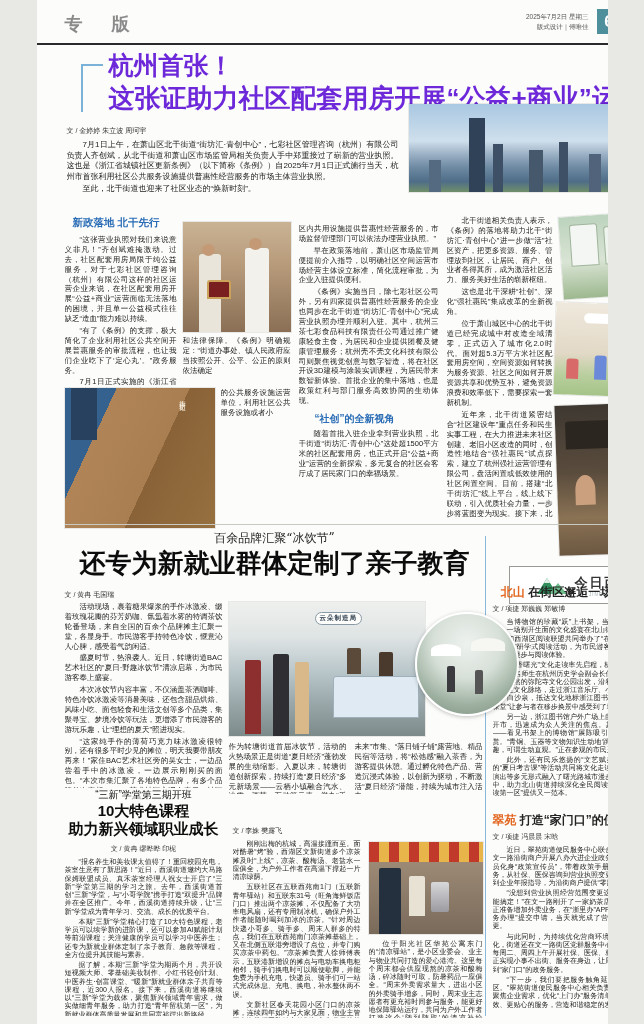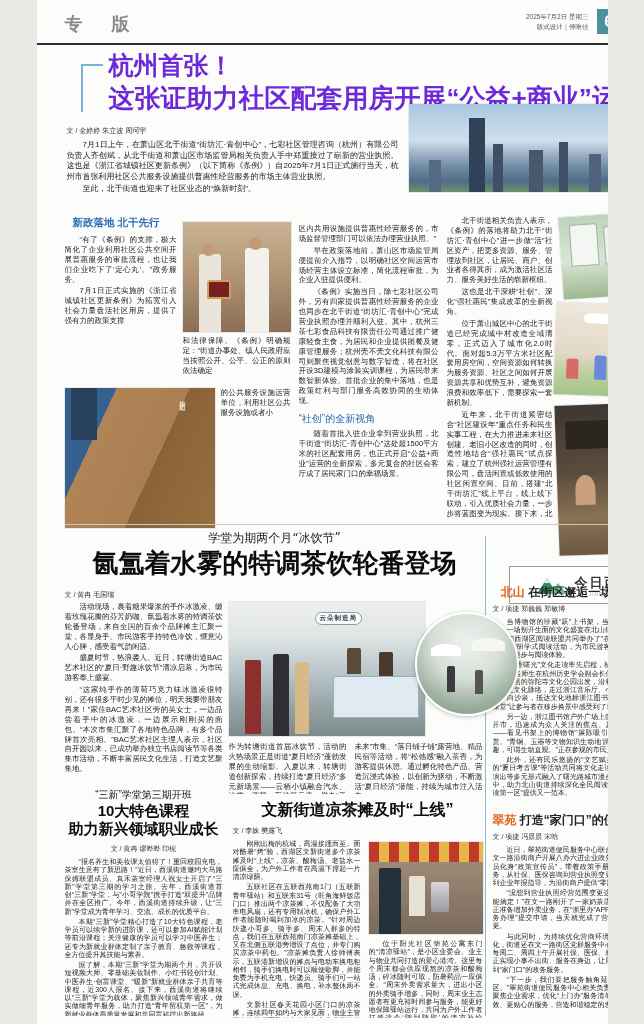--- a/index.html
+++ b/index.html
@@ -17,21 +17,21 @@
   .toprule{height:2px;background:#2b2b2b;}
   
   .h-big{font-weight:900;color:#6d28d9;letter-spacing:0px;line-height:1.1;white-space:nowrap;}
   .bracket{border-left:2.5px solid #7ab2d8;border-top:2.5px solid #7ab2d8;}
   .byline{font-size:7px;color:#333;}
   .bodytxt{font-size:7.5px;color:#1c1c1c;line-height:1.32;text-align:justify;overflow:hidden;}
   .bodytxt p{margin:0 0 2px 0;text-indent:2em;}
   .bodytxt p.noind{text-indent:0;}
   .tight{line-height:1.18;font-size:7px;}
   .bluehead{color:#2a6db6;font-weight:bold;font-size:10.5px;margin:0 0 5px 8px;}
-  .bluehead2{color:#2a6db6;font-weight:normal;font-size:10px;margin:6px 0 4px 0;}
+  .bluehead2{color:#2a6db6;font-weight:bold;font-size:10px;margin:6px 0 4px 16px;}
   .vline{background:#8ab8dc;width:2px;}
   .hline{background:#c9c9c4;height:1px;}
   
   .photo{overflow:hidden;box-shadow:0 0 0 1px rgba(0,0,0,.08);}
   .ph-sky{background:linear-gradient(180deg,#a9c8e2 0%,#cfdfec 42%,#98aec2 58%,#6e8aa3 72%,#4f6d88 88%,#6f8f6a 100%);}
   .bld{position:absolute;background:#3d5065;}
   .ph-men{background:linear-gradient(180deg,#c9b394 0%,#b79a7a 40%,#8a6f55 100%);}
   .fig{position:absolute;border-radius:3px 3px 0 0;}
   .ph-bldg{background:linear-gradient(115deg,#35618f 0%,#35618f 24%,#b08457 24%,#a97f52 58%,#8a6238 58%,#96703f 100%);}
   .signv{position:absolute;color:#f3e9d8;font-size:6px;writing-mode:vertical-rl;letter-spacing:2px;font-weight:bold;}
@@ -97,20 +97,21 @@
     <div class="bld" style="left:180px;top:50px;width:12px;height:38px;background:#50637a;"></div>
     <div class="bld" style="left:210px;top:44px;width:10px;height:44px;"></div>
     <div class="bld" style="left:20px;top:56px;width:12px;height:32px;background:#536a80;"></div>
   </div>
 
   <div class="abs vline" style="left:630px;top:86px;height:430px;"></div>
 
   <div class="abs" style="left:28px;top:216px;width:112px;">
     <div class="bluehead">新政落地 北干先行</div>
     <div class="bodytxt" style="height:158px;">
+      <p>“这张营业执照对我们来说意义非凡！”齐创斌难掩激动。过去，社区配套用房局限于纯公益服务，对于七彩社区管理咨询（杭州）有限公司这样的社区运营企业来说，在社区配套用房开展“公益+商业”运营面临无法落地的困境，并且单一公益模式往往缺乏“造血”能力难以持续。</p>
       <p>“有了《条例》的支撑，极大简化了企业利用社区公共空间开展普惠服务的审批流程，也让我们企业吃下了‘定心丸’。”政务服务。</p>
       <p>7月1日正式实施的《浙江省城镇社区更新条例》为拓宽引入社会力量盘活社区用房，提供了强有力的政策支撑</p>
     </div>
   </div>
 
   <div class="abs photo ph-men" style="left:146px;top:222px;width:108px;height:110px;">
     <div class="fig" style="left:16px;top:32px;width:22px;height:78px;background:#e9e5da;"></div>
     <div class="fig" style="left:19px;top:22px;width:13px;height:12px;border-radius:50%;background:#c49a76;"></div>
     <div class="fig" style="left:62px;top:26px;width:24px;height:84px;background:#f2f1ec;"></div>
     <div class="fig" style="left:66px;top:16px;width:13px;height:12px;border-radius:50%;background:#c49a76;"></div>
@@ -157,27 +158,28 @@
     <div class="fig" style="left:28px;top:10px;width:50px;height:10px;background:#fff;border-radius:6px;"></div>
   </div>
   <div class="abs photo ph-shop" style="left:520px;top:404px;width:108px;height:150px;transform:rotate(-2deg);">
     <div class="fig" style="left:10px;top:16px;width:88px;height:28px;background:#2c2620;"></div>
     <div class="fig" style="left:18px;top:70px;width:20px;height:30px;background:#caa07e;border-radius:50% 50% 0 0;"></div>
     <div class="fig" style="left:60px;top:80px;width:30px;height:20px;background:#46956a;"></div>
   </div>
 
   <div class="abs hline" style="left:28px;top:524px;width:604px;"></div>
 
-  <div class="abs kicker" style="left:28px;top:530px;width:420px;">学堂为期两个月“冰饮节”</div>
-  <div class="abs midhead" style="left:28px;top:546px;width:420px;">氤氲着水雾的特调茶饮轮番登场</div>
+  <div class="abs kicker" style="left:28px;top:530px;width:420px;">百余品牌汇聚“冰饮节”</div>
+  <div class="abs midhead" style="left:28px;top:546px;width:420px;">还专为新就业群体定制了亲子教育</div>
   <div class="abs byline" style="left:28px;top:590px;">文 / 黄冉 毛国瑞</div>
 
   <div class="abs bodytxt" style="left:28px;top:602px;width:158px;height:186px;">
     <p>活动现场，裹着糖果爆浆的手作冰激凌、缀着玫瑰花瓣的芬芳奶咖、氤氲着水雾的特调茶饮轮番登场，来自全国的百余个品牌摊主汇聚一堂，各显身手。市民游客手持特色冷饮，惬意沁人心脾，感受着气韵闲适。</p>
     <p>盛夏时节，热浪袭人。近日，转塘街道BAC艺术社区的“夏日·野趣冰饮节”清凉启幕，为市民游客奉上盛宴。</p>
+    <p>本次冰饮节内容丰富，不仅涵盖茶酒咖啡、特色冷饮冰激凌等消暑美味，还包含甜品烘焙、风味小吃、面包轻食和生活文创等多个品类，集聚寻宝、梦境冷饮等玩法，更增添了市民游客的游玩乐趣，让“理想的夏天”照进现实。</p>
     <p>“这家纯手作的薄荷巧克力味冰激凌很特别，还有很多平时少见的摊位，明天我要带朋友再来！”家住BAC艺术社区旁的吴女士，一边品尝着手中的冰激凌，一边展示刚刚买的面包。“本次市集汇聚了各地特色品牌，有多个品牌首次亮相。”BAC艺术社区主理人表示，社区自开园以来，已成功举办独立书店阅读节等各类集市活动，不断丰富居民文化生活，打造文艺聚集地。</p>
   </div>
 
   <div class="abs photo ph-stall" style="left:192px;top:602px;width:196px;height:134px;">
     <div class="cloudsign" style="left:86px;top:10px;">云朵制造局</div>
     <div class="ppl" style="left:16px;top:58px;width:16px;height:74px;background:#8d2f2f;"></div>
     <div class="ppl" style="left:44px;top:52px;width:16px;height:82px;background:#2f2f33;"></div>
     <div class="ppl" style="left:66px;top:60px;width:14px;height:72px;background:#d9b98a;"></div>
     <div class="ppl" style="left:118px;top:46px;width:14px;height:26px;background:#5b4a3a;"></div>
     <div class="ppl" style="left:150px;top:50px;width:14px;height:24px;background:#4a3a2e;"></div>
@@ -201,21 +203,20 @@
   <div class="abs center" style="left:28px;top:788px;width:158px;font-size:10px;color:#111;">“三新”学堂第三期开班</div>
   <div class="abs smallhead" style="left:28px;top:802px;width:158px;">10大特色课程</div>
   <div class="abs smallhead" style="left:28px;top:820px;width:158px;">助力新兴领域职业成长</div>
   <div class="abs byline center" style="left:28px;top:844px;width:158px;">文 / 黄冉 缪晔晔 印柅</div>
   <div class="abs bodytxt tight" style="left:28px;top:858px;width:158px;height:158px;">
     <p>“报名养生和美妆课太值得了！重回校园充电，茶室生意有了新思路！”近日，西溪街道邀约大马路保姆联盟成员、真禾茶室经理人祝女士开启了“三新”学堂第三期的学习之旅。去年，西溪街道首创“三新”学堂，与“小哥学院”携手打造“双提升”品牌并在全区推广。今年，西溪街道持续升级，让“三新”学堂成为青年学习、交流、成长的优质平台。</p>
     <p>本期“三新”学堂精心打造了10大特色课程，老学员可以续学新的进阶课，还可以参加AI赋能计划等前沿课程；关注健康的学员可以学习中医养生；还专为新就业群体定制了亲子教育、急救等课程，全方位提升其技能与素养。</p>
     <p>据了解，本期“三新”学堂为期两个月，共开设短视频大师、零基础美妆制作、小红书轻创计划、中医养生·创富课堂、“暖新”新就业群体亲子共育等课程，近300人报名。接下来，西溪街道将继续以“三新”学堂为载体，聚焦新兴领域青年需求，做实做细青年服务，助力打造“青年留杭第一区”，为新就业群体高质量发展和共同富裕蹚出新路径。</p>
   </div>
 
-  <div class="abs smallhead" style="left:196px;top:800px;width:250px;font-size:16px;">文新街道凉茶摊及时“上线”</div>
   <div class="abs byline" style="left:196px;top:826px;">文 / 李姝 樊露飞</div>
   <div class="abs bodytxt tight" style="left:196px;top:840px;width:128px;height:178px;">
     <p>刚刚出梅的杭城，高温接踵而至。面对酷暑“烤”验，西湖区文新街道多个凉茶摊及时“上线”，凉茶、酸梅汤、老盐水一应俱全，为户外工作者在高温下撑起一片清凉绿荫。</p>
     <p>五联社区在五联西苑南1门（五联新青年驿站）和五联东31号（旺角海鲜饭店门口）推出两个凉茶摊，不仅配备了大功率电风扇，还有专用制冰机，确保户外工作者能随时喝到加冰的凉茶。“针对周边快递小哥多、骑手多、周末人群多的特点，我们在五联西苑南门凉茶摊基础上，又在北侧五联港旁增设了点位，并专门购买凉茶中药包。”凉茶摊负责人徐师傅表示，五联港新增设的摊点与电动车换电柜相邻，骑手们换电时可以顺便歇脚，并能免费为手机充电，快递员、骑手们可一站式完成休息、充电、换电，补水整休两不误。</p>
     <p>文新社区春天花园小区门口的凉茶摊，连续四年如约与大家见面，物业主管王忠海带领团队精心熬制加入六月霜等草药的凉茶。这份坚持也感染了周边商户，附近中药材店的老板主动联系送上自家特色配方，为爱心凉茶再添一份健康滋味。</p>
   </div>
 
   <div class="abs photo ph-tea" style="left:332px;top:842px;width:114px;height:92px;">
     <div class="awning"></div>
     <div class="urn" style="left:62px;top:40px;width:18px;height:30px;"></div>

